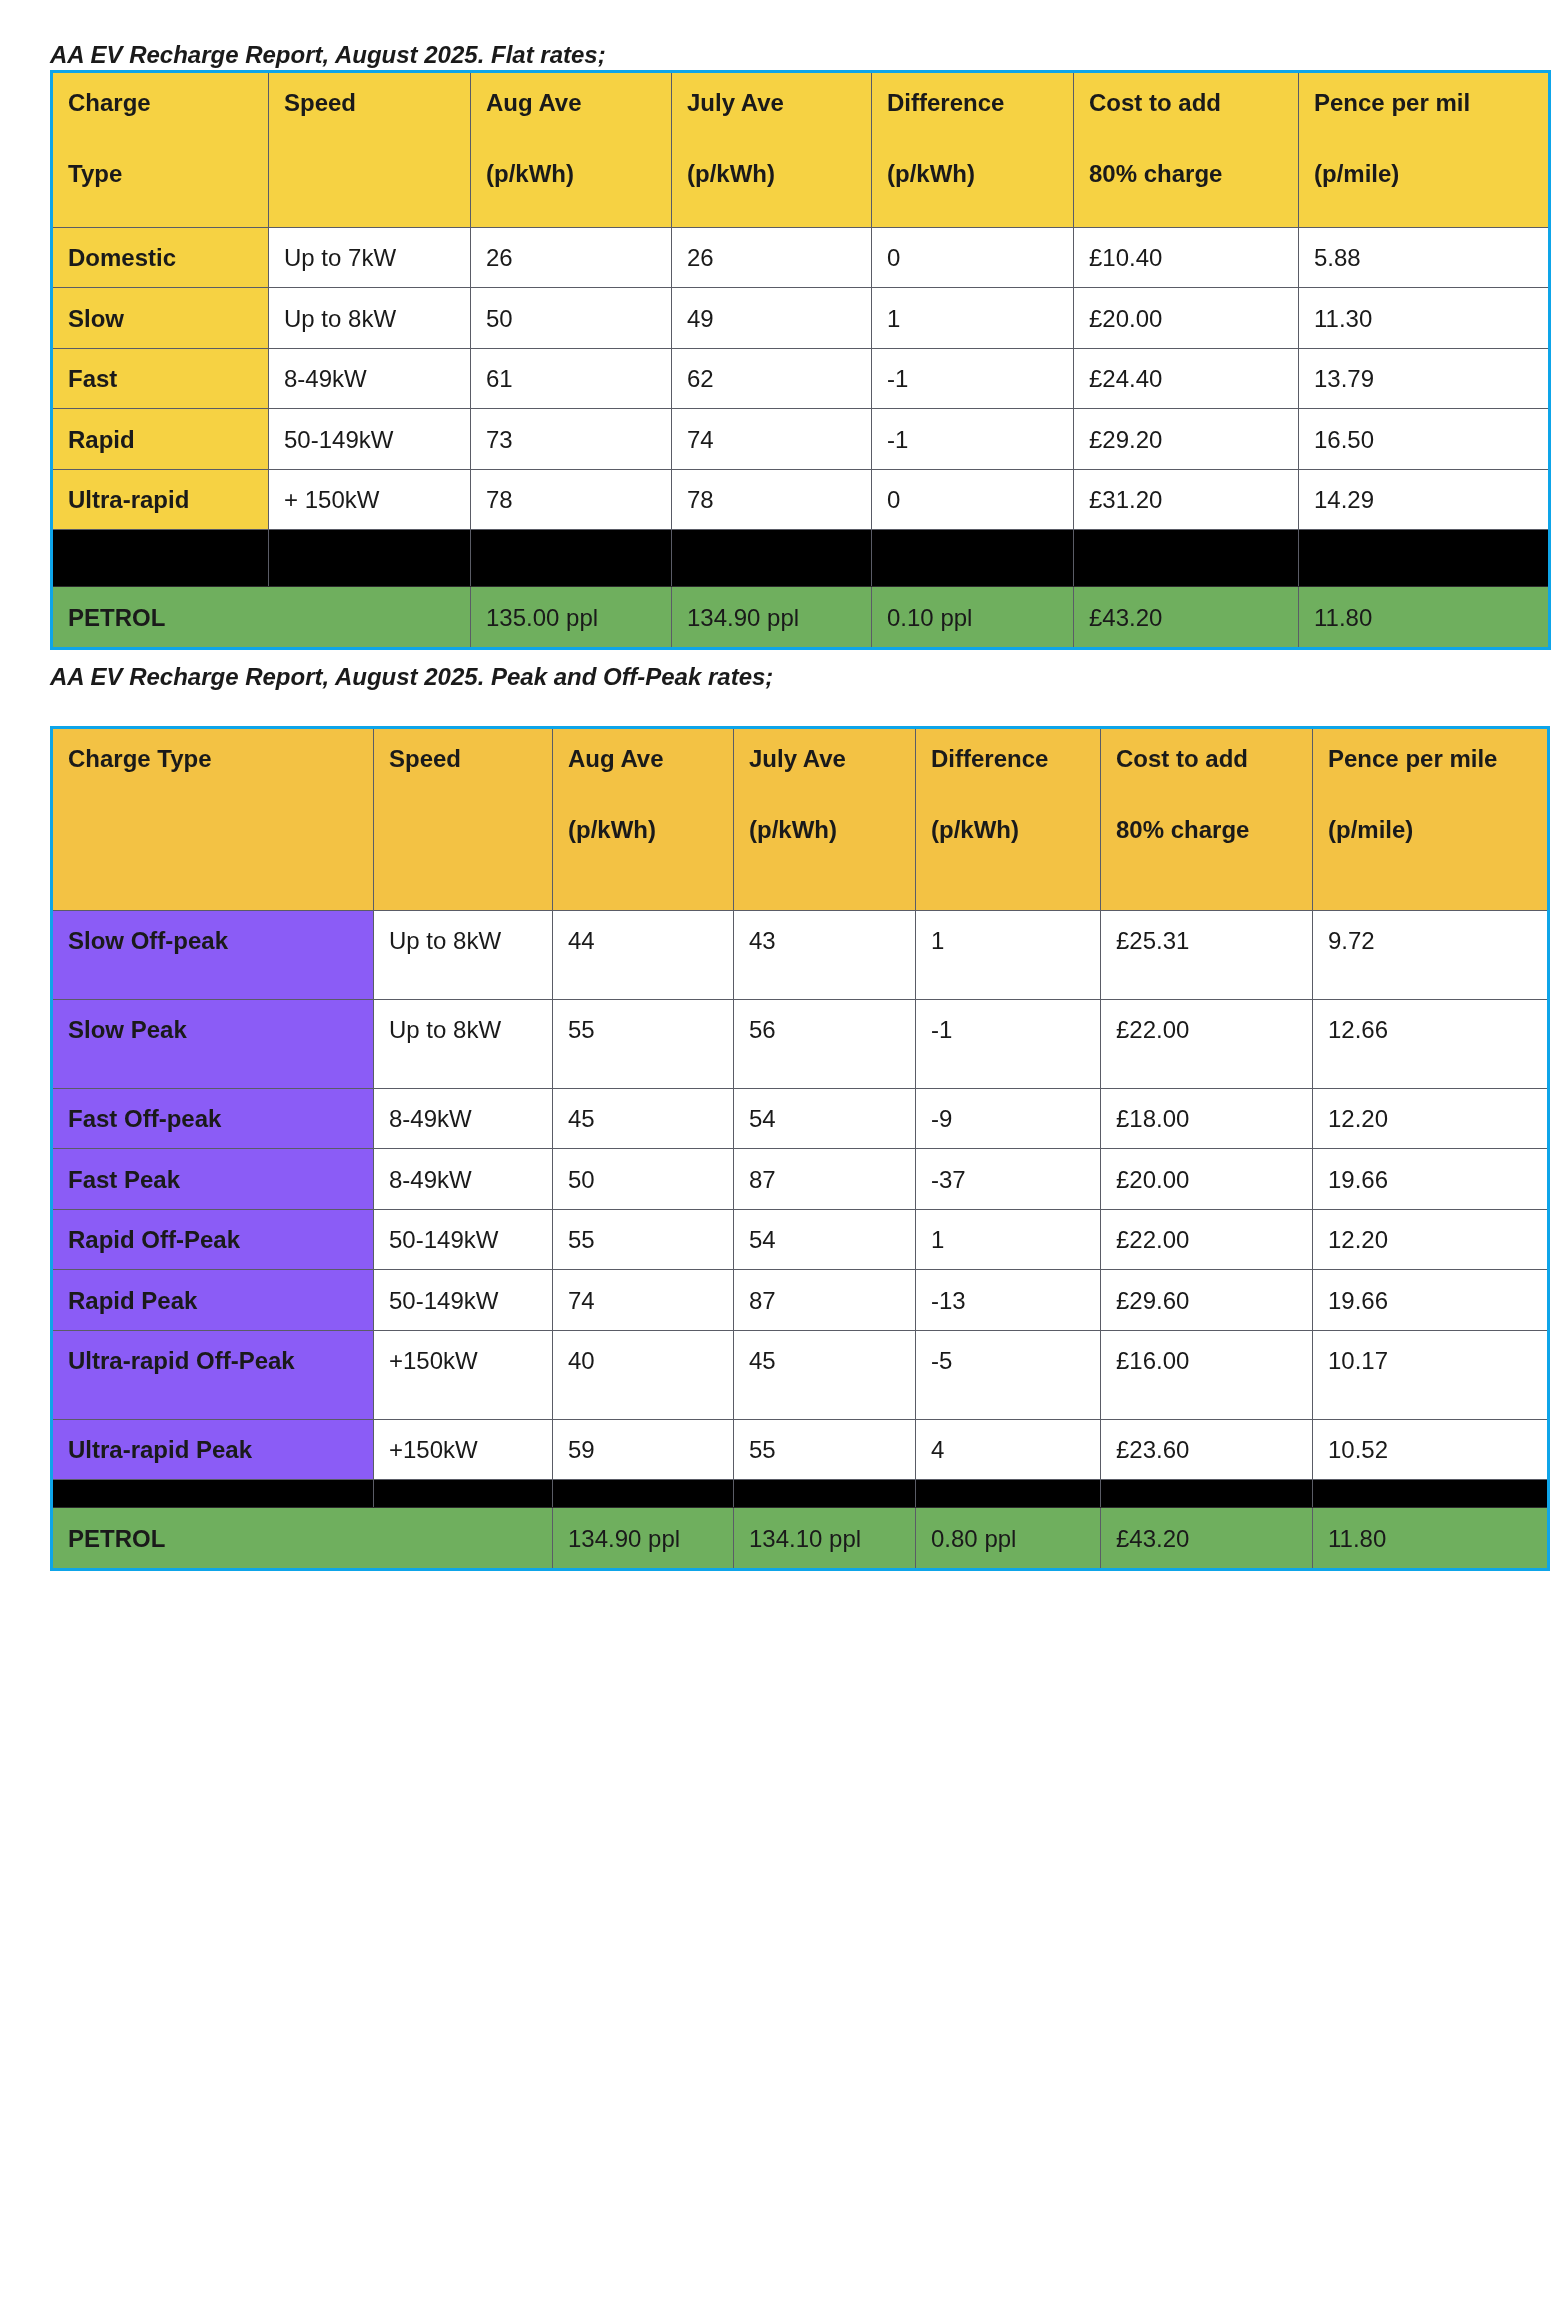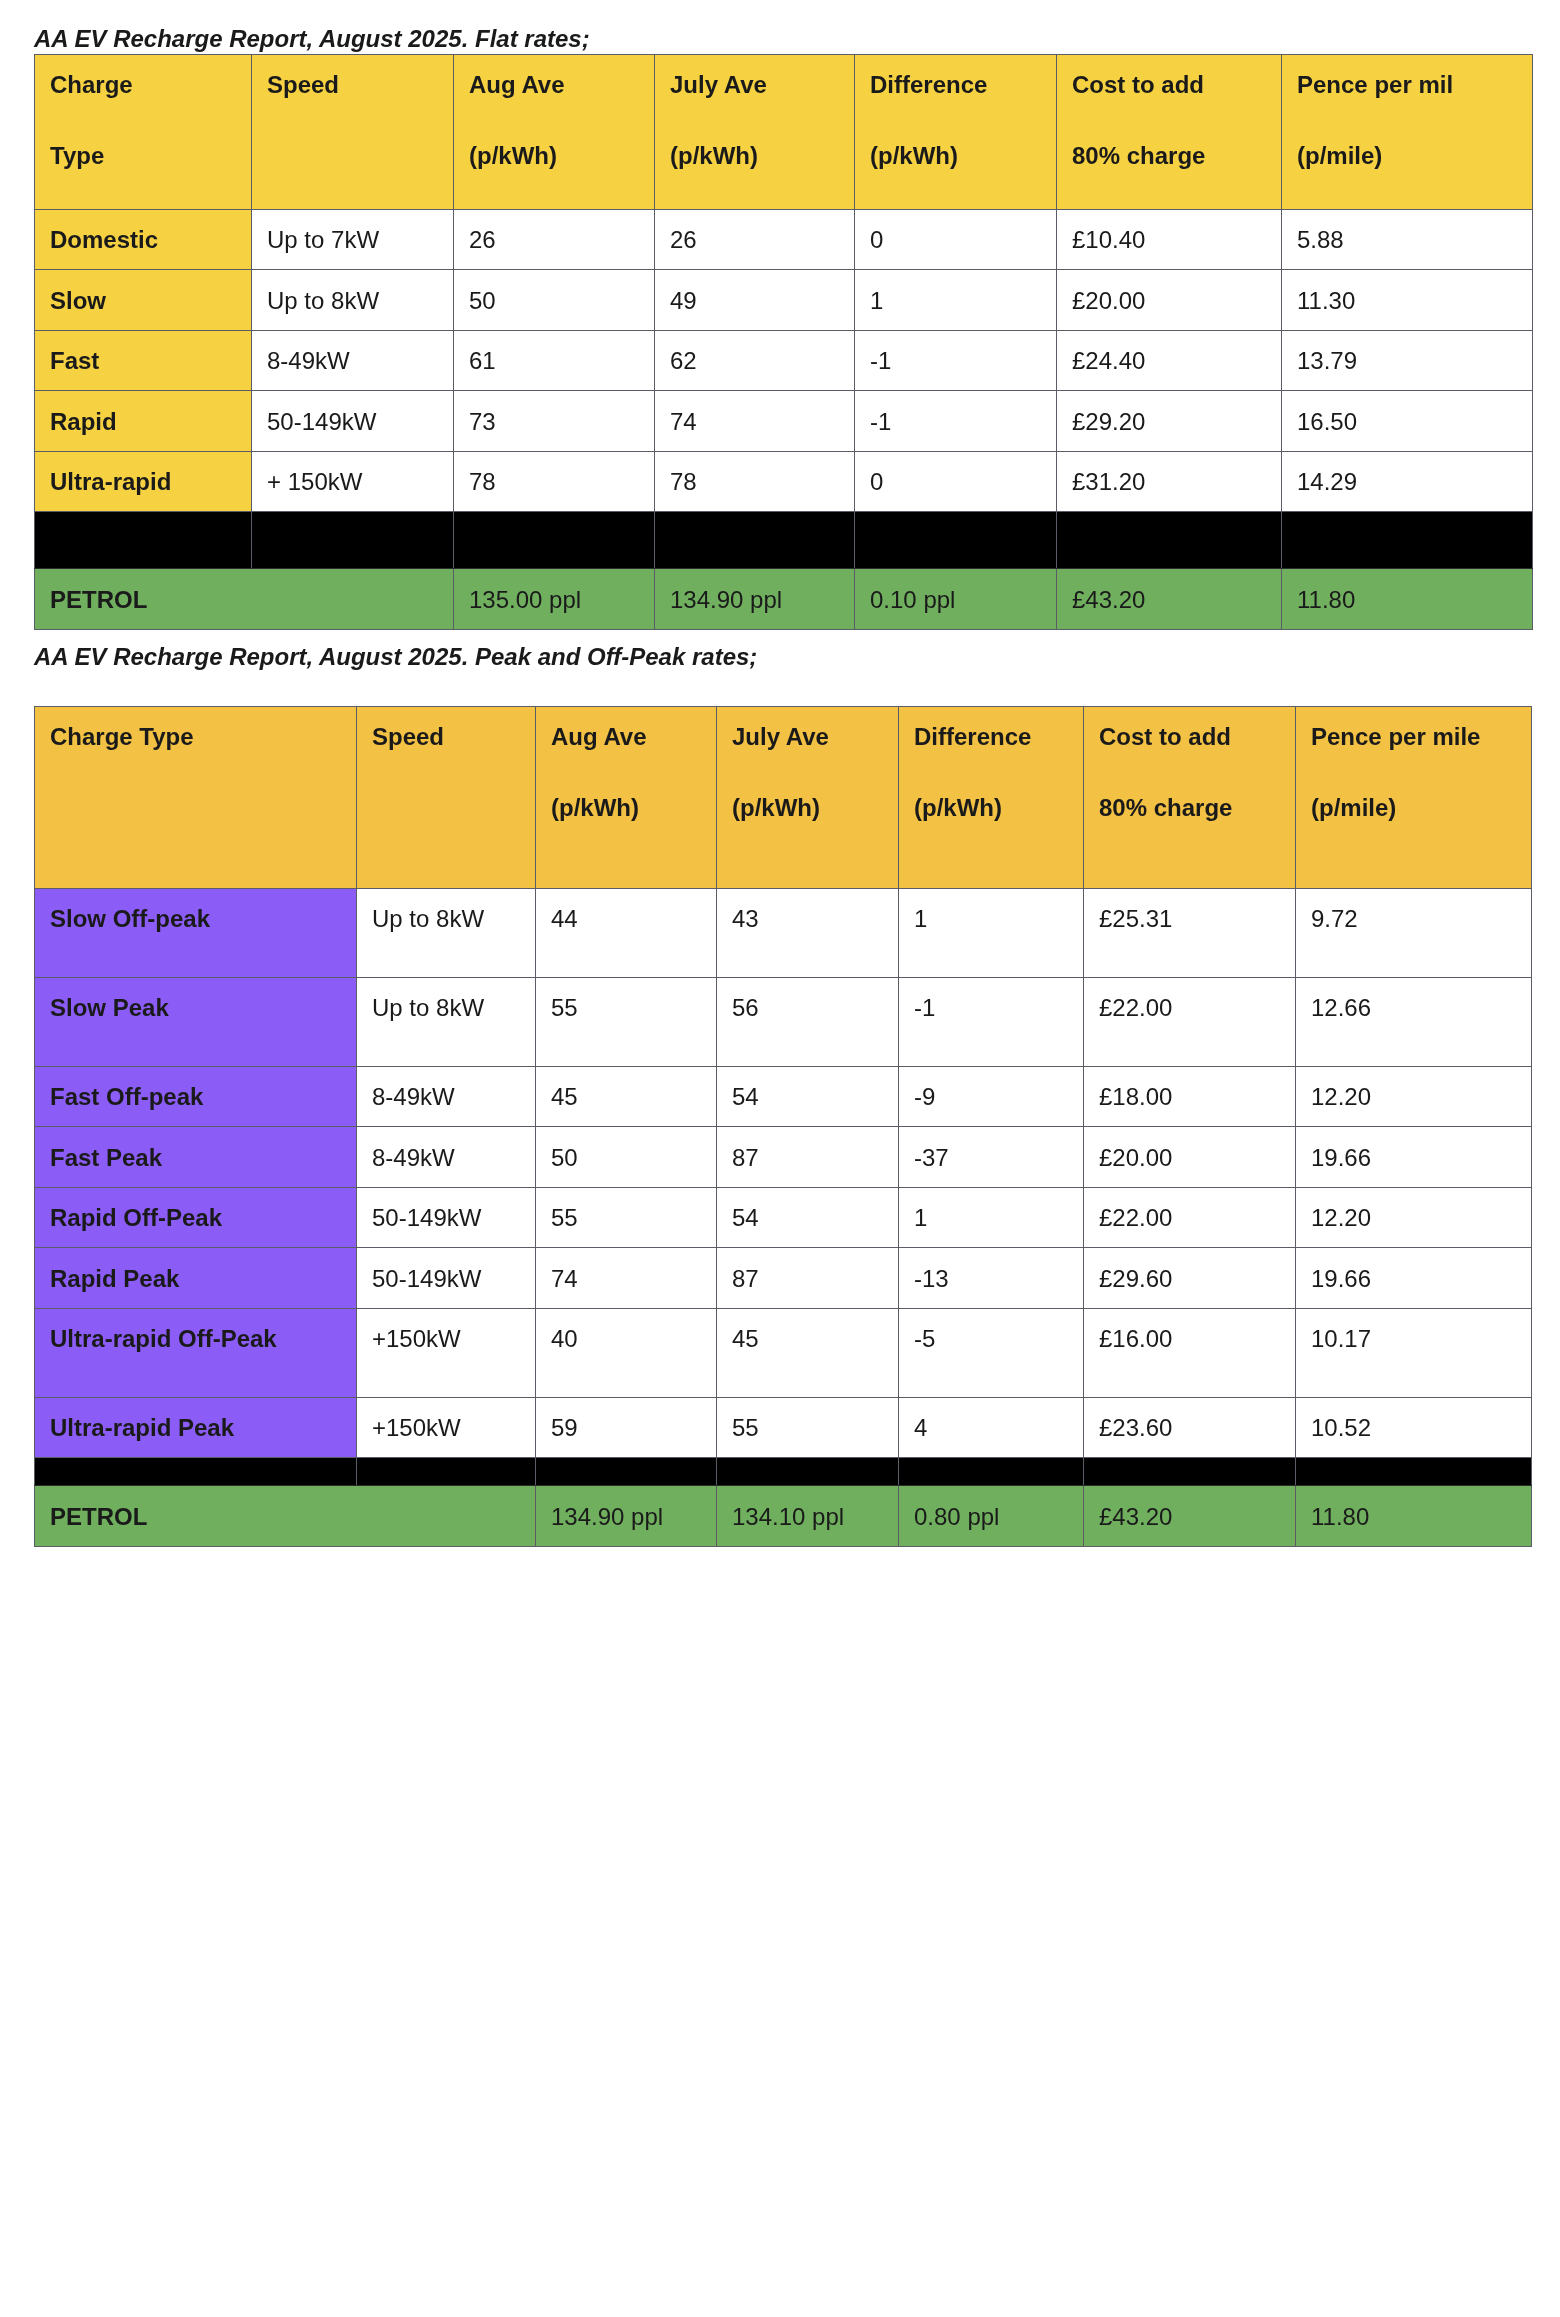--- a/index.html
+++ b/index.html
@@ -12,39 +12,39 @@
     height: 2318px;
     font-family: "Liberation Sans", sans-serif;
     color: #1a1a1a;
     -webkit-font-smoothing: antialiased;
   }
   .page {
     position: relative;
     width: 1561px;
     height: 1734px;
     box-sizing: border-box;
-    padding: 0;
+    padding: 16px;
   }
   .caption {
     font-style: italic;
     font-weight: bold;
     font-size: 24px;
     line-height: 1.2;
     color: #1a1a1a;
     padding-left: 34px;
   }
   #caption-1 { padding-top: 25px; padding-bottom: 0; }
   #caption-2 { padding-top: 13.3px; padding-bottom: 0; }
 
   .tbl-wrap { padding: 0 29.5px 0 34px; }
   table.rates {
     border-collapse: collapse;
     width: 1497px;
     table-layout: fixed;
-    border: 1px solid #0ea5e9;
+    border: 3px solid #0ea5e9;
   }
   table.rates td, table.rates th {
     border: 1px solid #5a5c66;
     padding: 0;
     vertical-align: top;
     text-align: left;
     font-size: 24px;
     line-height: 1.45;
     font-weight: normal;
     color: #1a1a1a;

